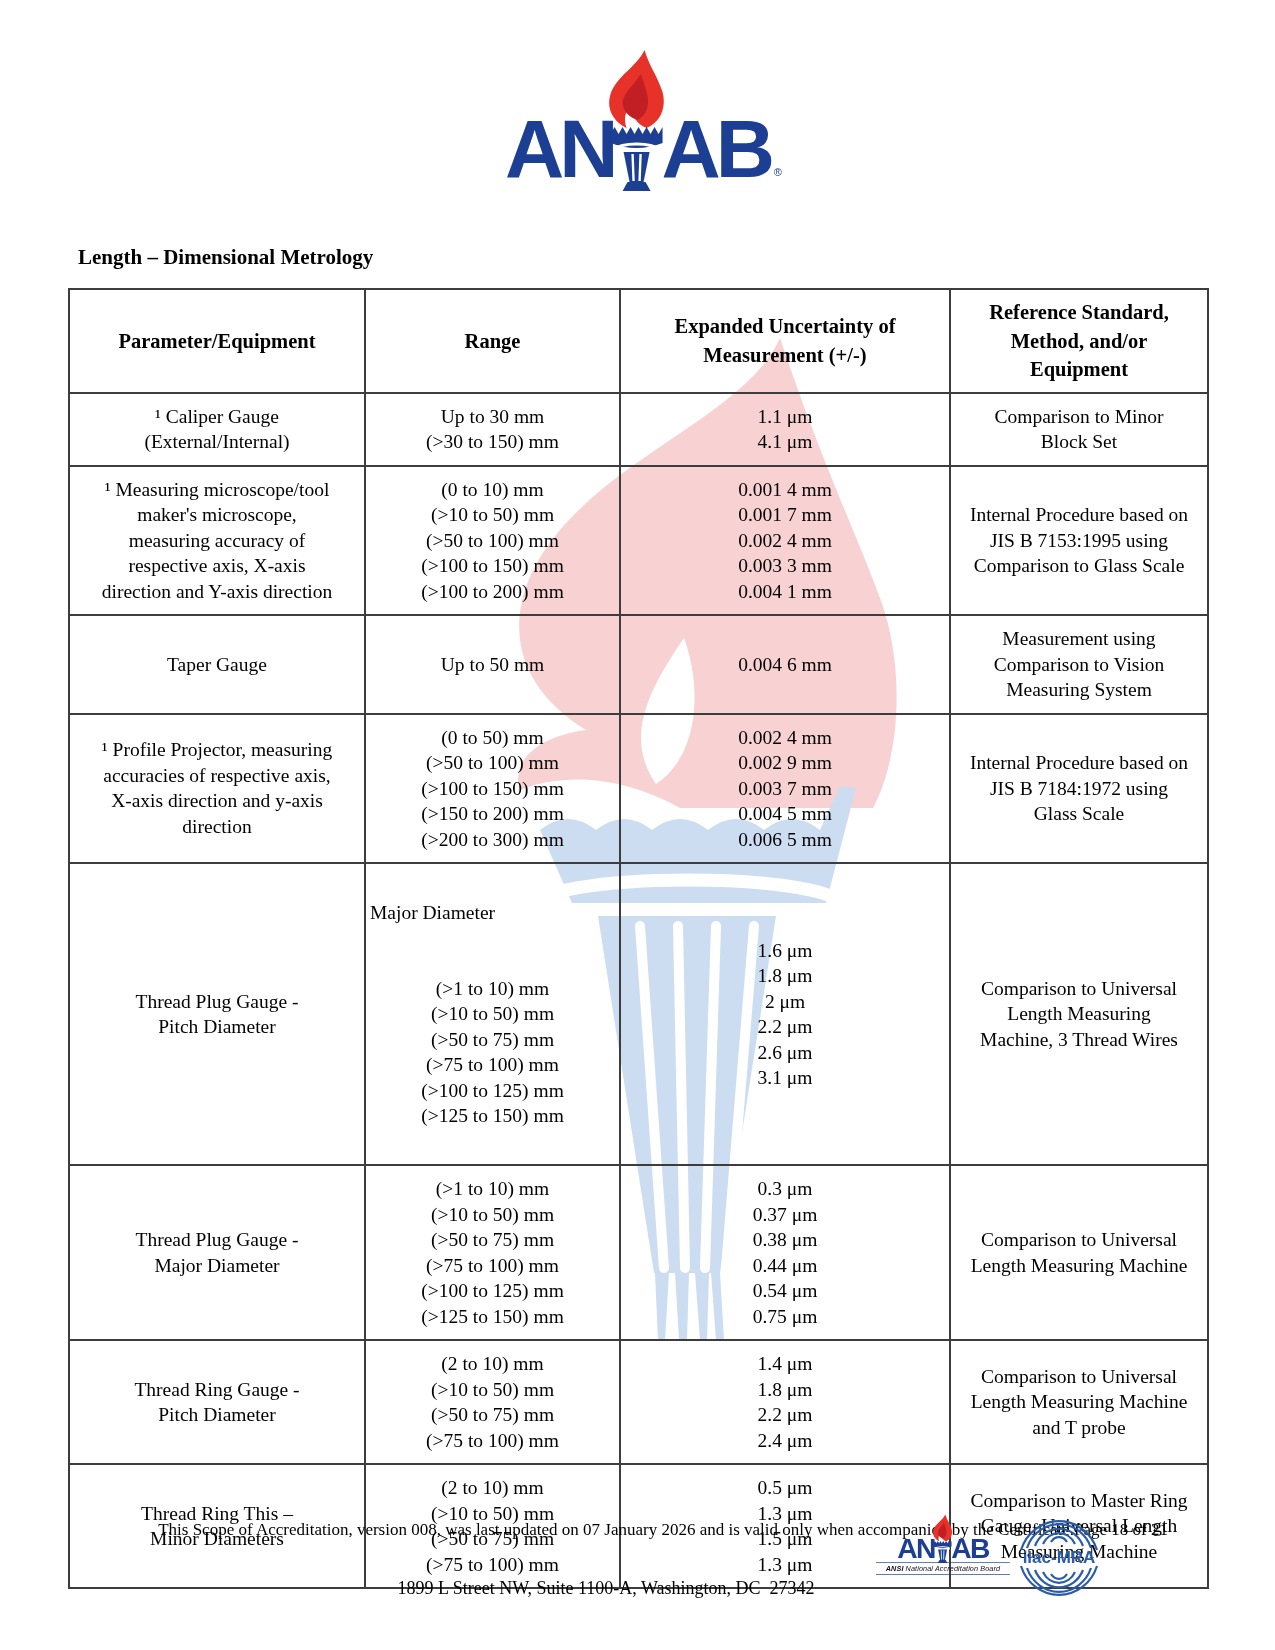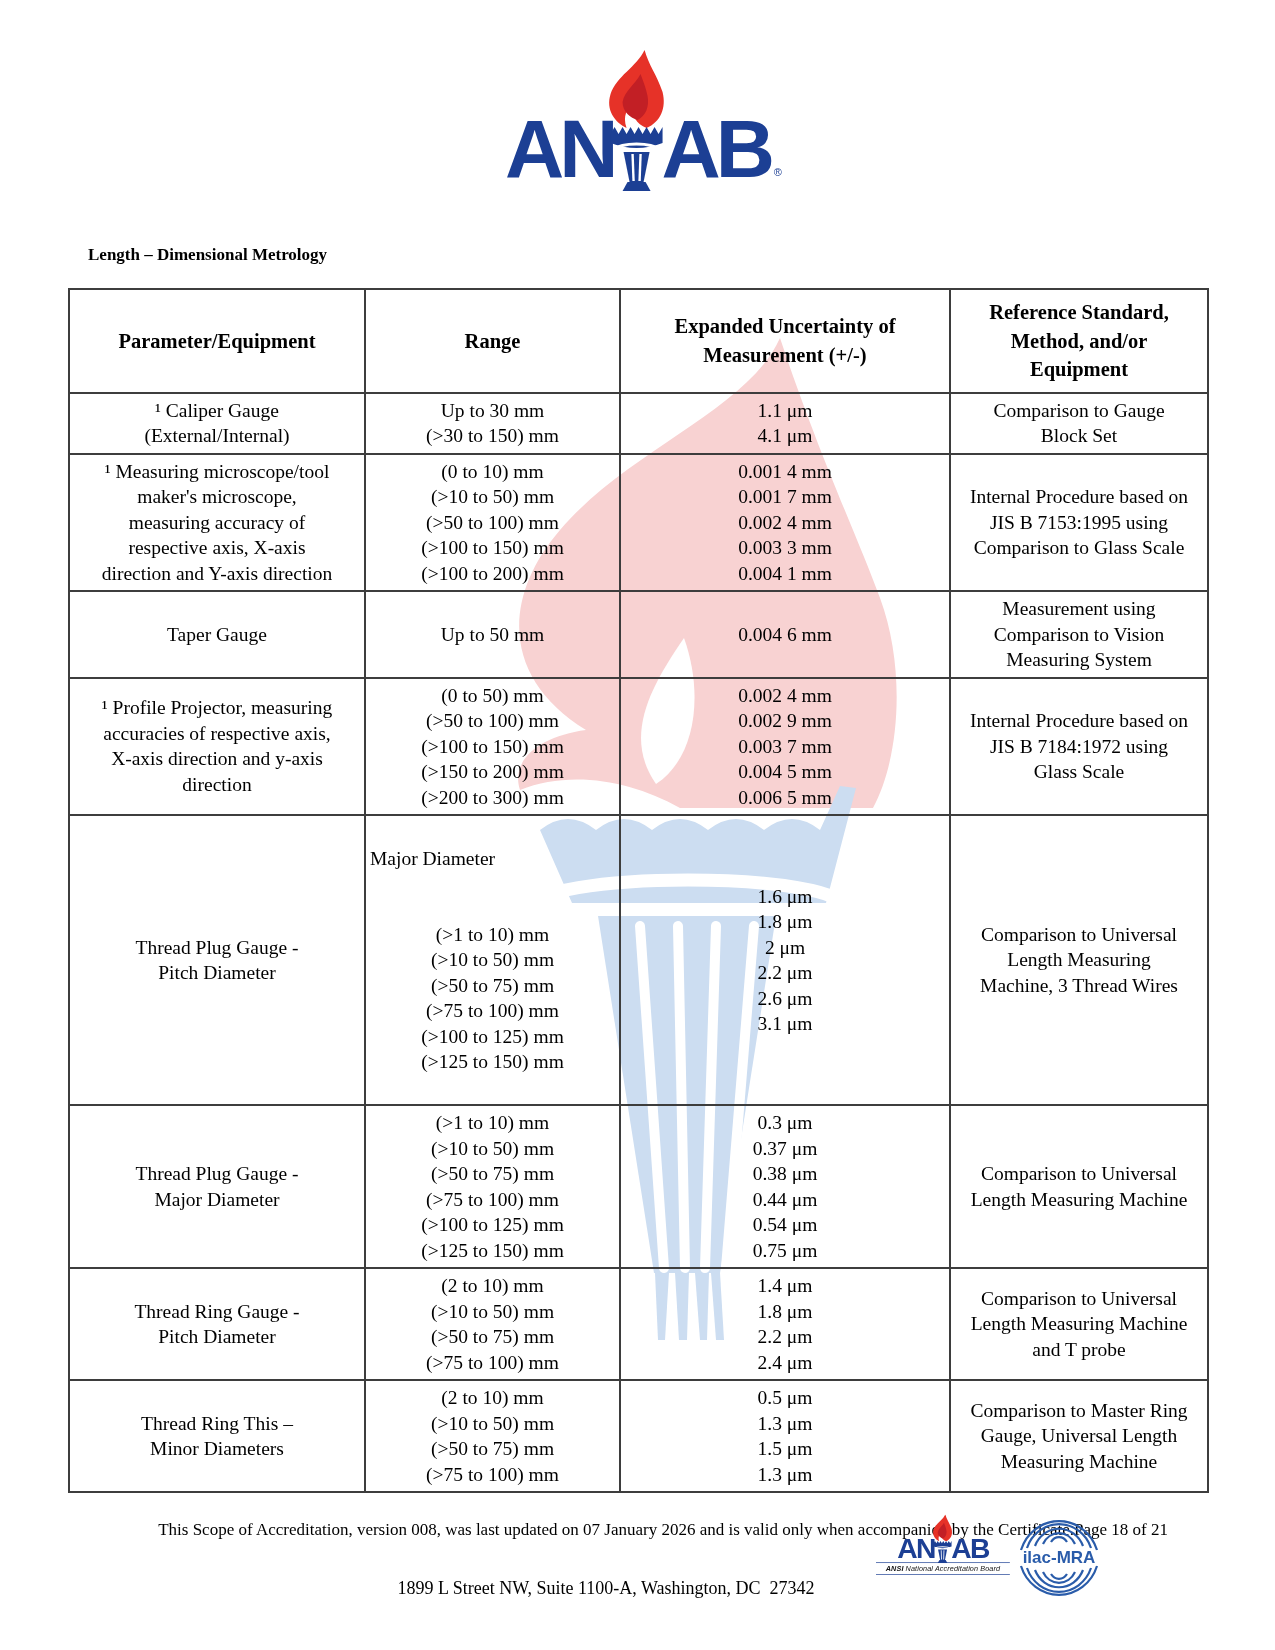--- a/index.html
+++ b/index.html
@@ -22,29 +22,29 @@
   .registered{position:absolute;right:-12px;bottom:2px;font-size:11px;color:#1c3f94;font-family:"Liberation Sans",sans-serif;}
   .tagline{
     margin-top:9px;width:388px;margin-left:auto;margin-right:auto;
     border-top:2.5px solid #1c3f94;border-bottom:2.5px solid #1c3f94;
     padding:3px 0 5px 0;
     font-family:"Liberation Sans",sans-serif;font-style:italic;font-size:21px;color:#141414;
     letter-spacing:.3px;white-space:nowrap;
   }
   .tagline .b{font-weight:bold;}
   
-  .section-title{position:absolute;left:88px;top:245px;z-index:1;font-size:17px;font-weight:bold;}
+  .section-title{position:absolute;left:78px;top:245px;z-index:1;font-size:21px;font-weight:bold;}
   
   table.scope{
     position:absolute;left:68px;top:288px;z-index:1;
     border-collapse:collapse;table-layout:fixed;width:1139px;background:transparent;
   }
   table.scope td,table.scope th{
     border:2px solid #3d3d3d;
-    padding:4px 4px;text-align:center;vertical-align:middle;
+    padding:10px 4px;text-align:center;vertical-align:middle;
     font-size:19.5px;line-height:25.5px;white-space:pre-line;font-weight:normal;
   }
   table.scope th{font-size:20.5px;line-height:28.5px;font-weight:bold;padding:8px 4px;}
   td.vtop{vertical-align:top;}
   td.u-pad{padding-top:55px;border-radius:22px;}
   .range-label{text-align:left;margin-bottom:25px;}
   
   .footer-note{
     position:absolute;left:108px;top:1488px;width:1060px;z-index:1;
     display:flex;justify-content:flex-end;font-size:17px;line-height:22px;margin-top:31px;
@@ -125,21 +125,21 @@
 Method, and/or
 Equipment</th>
   </tr>
   <tr>
     <td>¹ Caliper Gauge
 (External/Internal)</td>
     <td>Up to 30 mm
 (&gt;30 to 150) mm</td>
     <td>1.1 μm
 4.1 μm</td>
-    <td>Comparison to Gauge
+    <td>Comparison to Minor
 Block Set</td>
   </tr>
   <tr>
     <td>¹ Measuring microscope/tool
 maker's microscope,
 measuring accuracy of
 respective axis, X-axis
 direction and Y-axis direction</td>
     <td>(0 to 10) mm
 (&gt;10 to 50) mm

